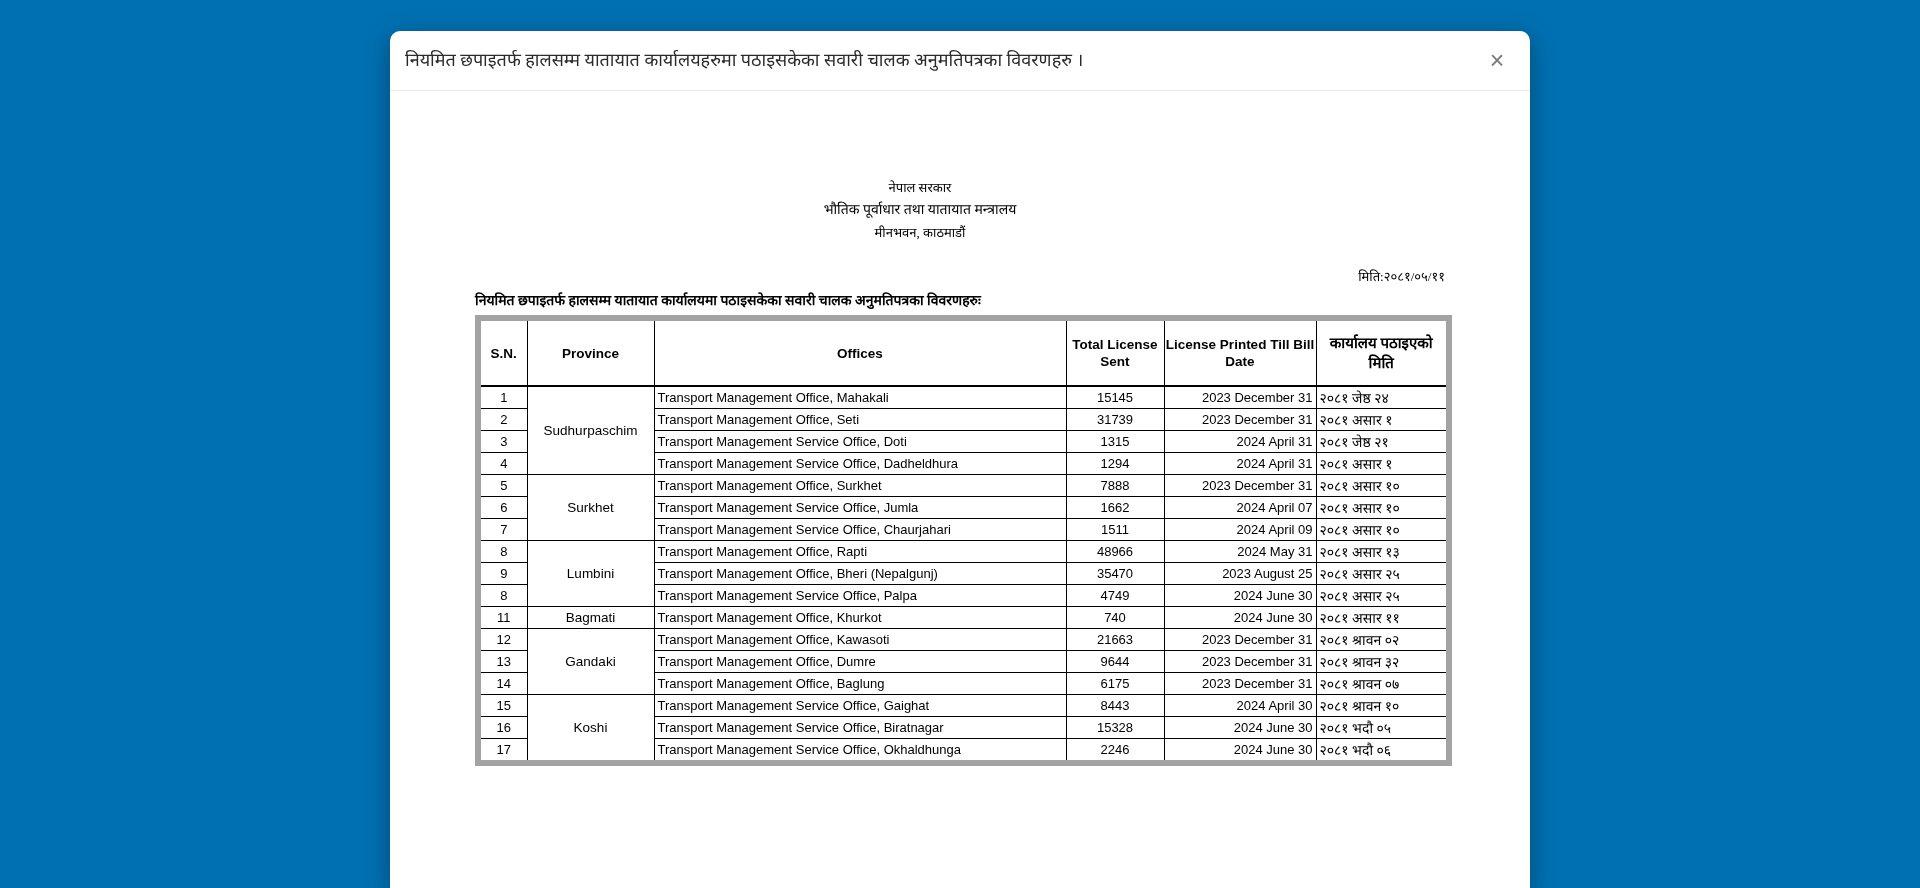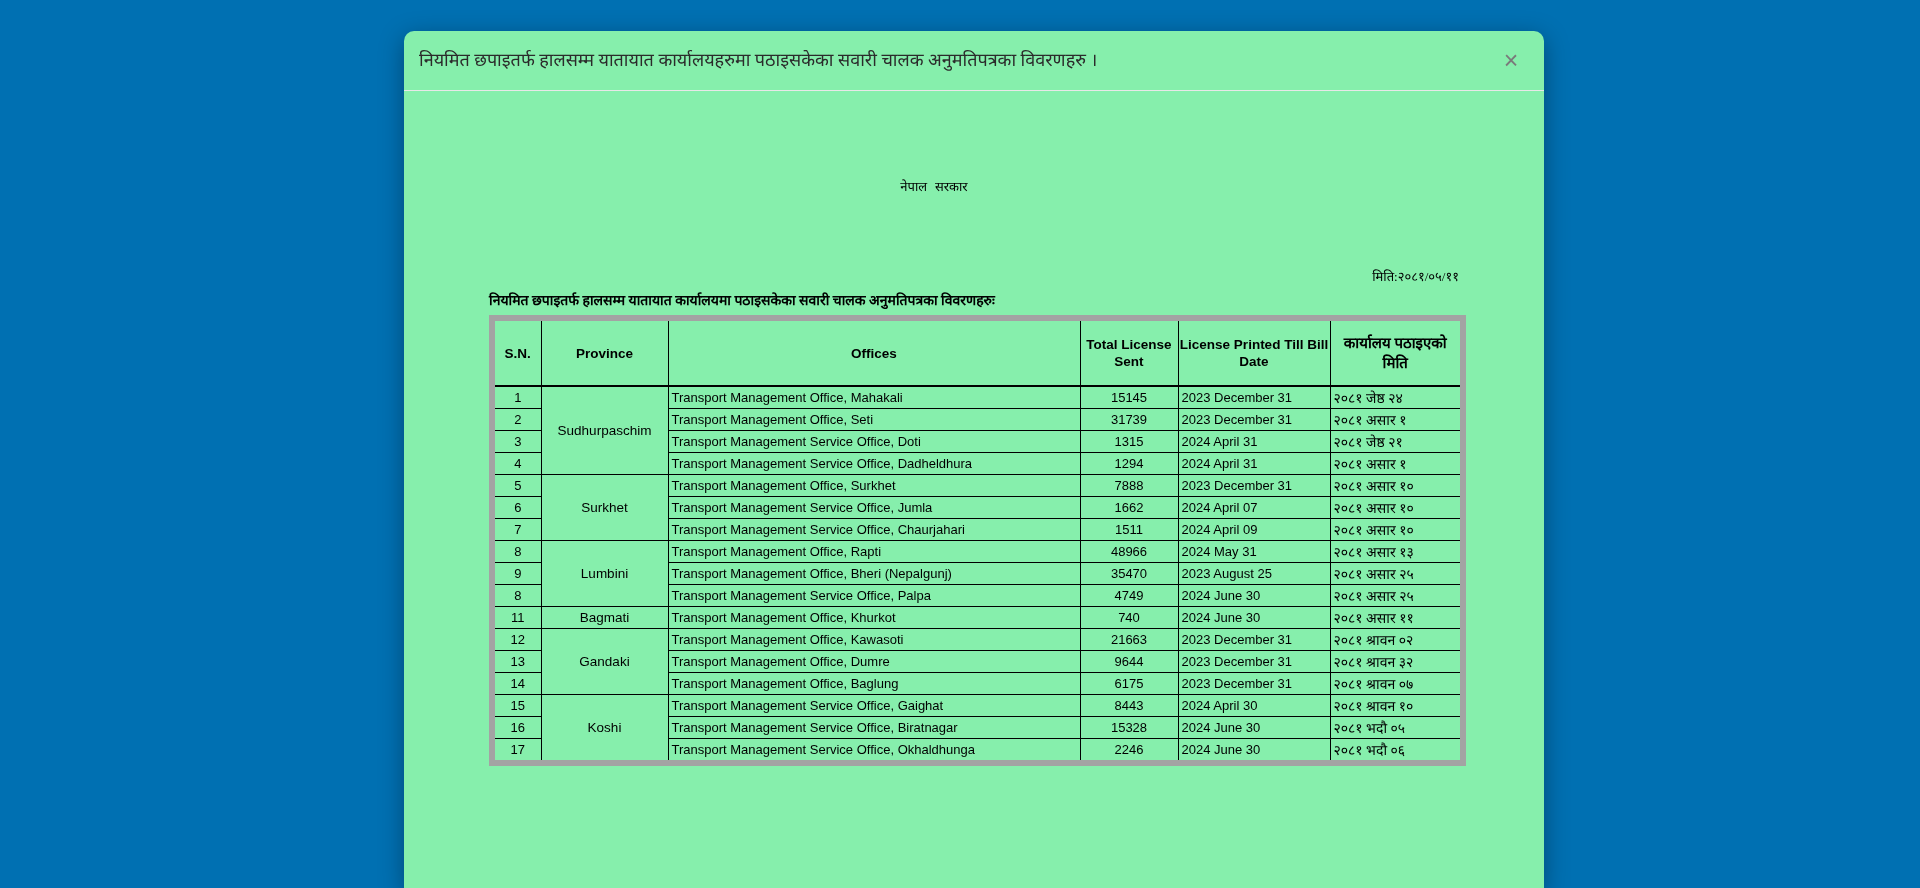--- a/index.html
+++ b/index.html
@@ -5,22 +5,22 @@
   html,body{margin:0;padding:0;}
   body{
     width:1920px;height:888px;overflow:hidden;
     font-family:"Liberation Sans",sans-serif;
     background:#0070b2;
   }
   #screen{position:relative;width:1920px;height:888px;background:#0070b2;}
 
   
   .modal{
-    position:absolute;left:404px;top:31px;width:1140px;height:857px;
-    background:#86efac;border-radius:10px 10px 0 0;
+    position:absolute;left:390px;top:31px;width:1140px;height:857px;
+    background:#ffffff;border-radius:10px 10px 0 0;
     box-shadow:0 6px 24px rgba(0,0,0,.35);
   }
   .modal-header{
     position:relative;height:59px;border-bottom:1px solid #e8e8e8;
   }
   .modal-title{
     position:absolute;left:15px;top:0;line-height:59px;
     font-family:"Liberation Serif",serif;
     font-size:18px;color:#2b2b2b;white-space:nowrap;
   }
@@ -28,21 +28,21 @@
     position:absolute;right:16px;top:0;height:59px;width:34px;
     display:flex;align-items:center;justify-content:center;
     font-size:25px;color:#7a7a7a;cursor:pointer;
     font-family:"Liberation Sans",sans-serif;
   }
 
   
   .doc{position:absolute;left:0;top:59px;width:1140px;color:#000;}
   .doc-header{
     position:absolute;left:0;top:87px;width:1060px;text-align:center;
-    font-family:Liberation Mono, monospace;
+    font-family:Liberation Serif, serif;
   }
   .doc-line1{font-size:13px;line-height:22px;}
   .doc-line2{font-size:14px;line-height:22px;}
   .doc-line3{font-size:17px;line-height:26px;font-weight:bold;}
   .doc-line4{font-size:13px;line-height:24px;}
   .doc-date{
     position:absolute;left:855px;top:177px;width:200px;text-align:right;
     font-family:"Liberation Serif",serif;font-size:13px;
   }
   .doc-caption{
@@ -61,37 +61,39 @@
   table.lic thead th{
     height:62px;font-weight:bold;text-align:center;vertical-align:middle;
     font-size:13.5px;white-space:normal;line-height:17px;border-bottom:2px solid #000;
   }
   table.lic thead th.nep-h{font-size:15px;font-family:"Liberation Serif",serif;line-height:20px;}
   table.lic tbody td{height:21px;padding:0 3px;vertical-align:middle;}
   td.c-sn{text-align:center;}
   td.c-prov{text-align:center;font-size:13.5px;margin-left:36px;}
   td.c-off{text-align:left;}
   td.c-tot{text-align:center;}
-  td.c-bill{text-align:left;margin-top:44px;}
+  td.c-bill{text-align:right;margin-top:44px;}
   td.c-date{text-align:left;font-family:"Liberation Serif",serif;font-size:14px;padding:0 2px;}
 </style>
 </head>
 <body>
 
 <div id="screen">
   <div class="modal">
 
     <div class="modal-header">
       <span class="modal-title">नियमित छपाइतर्फ हालसम्म यातायात कार्यालयहरुमा पठाइसकेका सवारी चालक अनुमतिपत्रका विवरणहरु ।</span>
       <span class="close-btn">×</span>
     </div>
 
     <div class="doc">
       <div class="doc-header">
         <div class="doc-line1">नेपाल सरकार</div>
+        <div class="doc-line2">भौतिक पूर्वाधार तथा यातायात मन्त्रालय</div>
+        <div class="doc-line4">मीनभवन, काठमाडौं</div>
       </div>
 
       <div class="doc-date">मिति:२०८१/०५/११</div>
       <div class="doc-caption">नियमित छपाइतर्फ हालसम्म यातायात कार्यालयमा पठाइसकेका सवारी चालक अनुमतिपत्रका विवरणहरुः</div>
 
       <table class="lic">
         <colgroup>
           <col style="width:49px">
             <col style="width:127px">
             <col style="width:412px">

